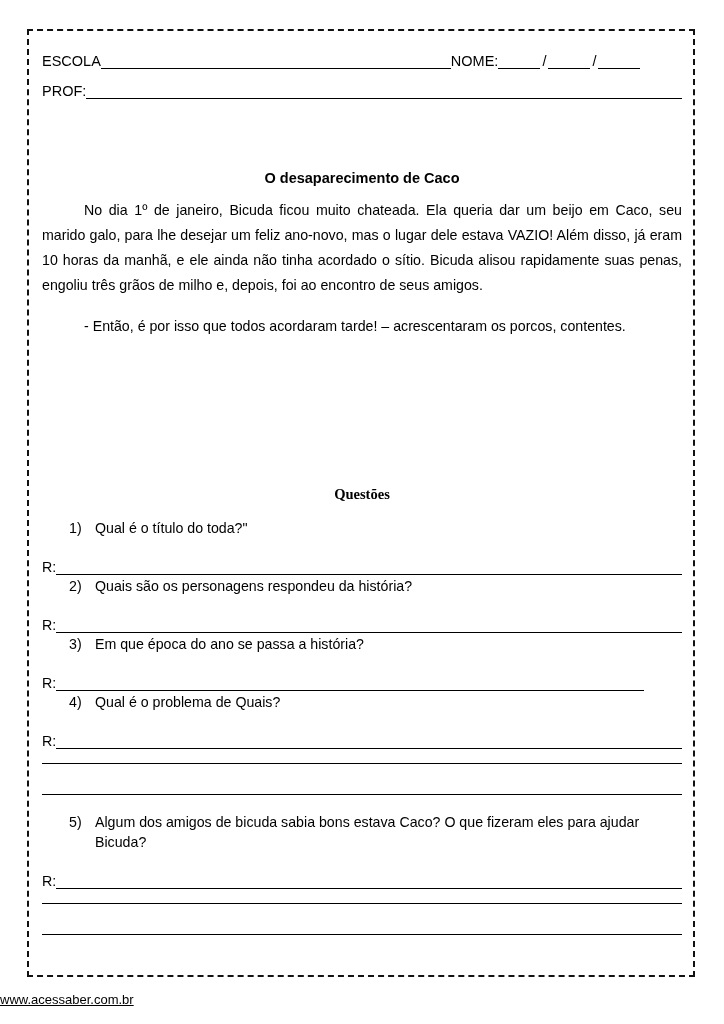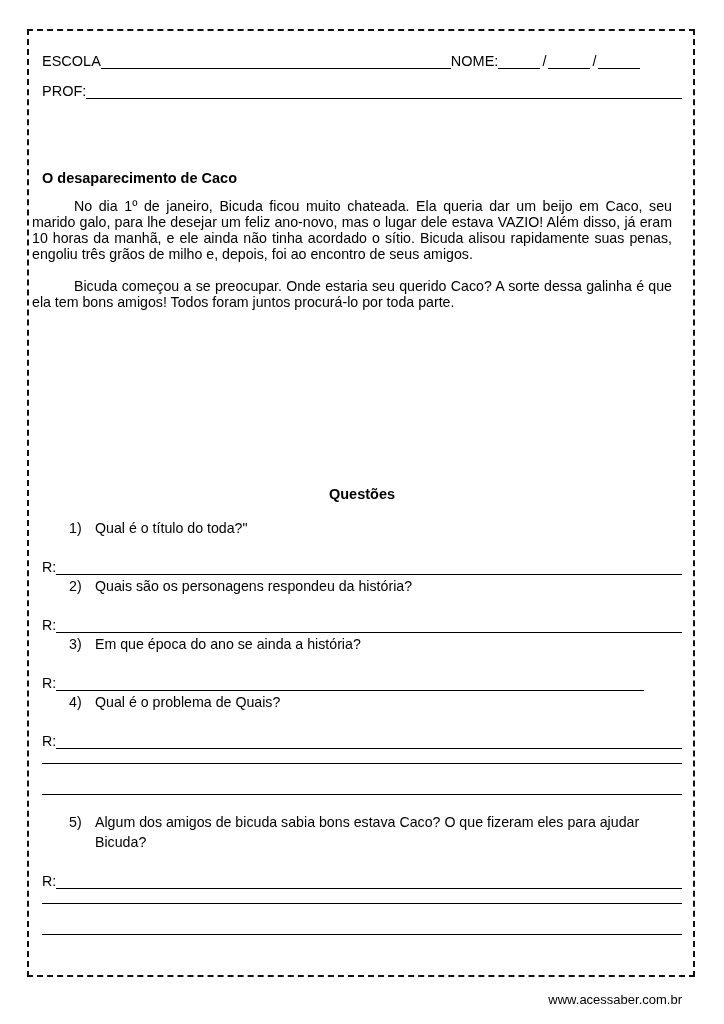--- a/index.html
+++ b/index.html
@@ -76,47 +76,48 @@
     margin-bottom: 1px;
     flex: 1 1 auto;
   }
 
   
   #story-title {
     position: absolute;
     left: 42px;
     top: 170px;
     width: 640px;
-    text-align: left;
+    text-align: center;
     font-size: 14.5px;
     font-weight: bold;
   }
   #story-body {
     position: absolute;
-    left: 32px;
+    left: 42px;
     top: 198px;
     width: 640px;
     font-size: 14.2px;
-    line-height: 16px;
+    line-height: 25px;
     text-align: justify;
   }
   #story-body p {
     margin: 0 0 16px 0;
     text-indent: 42px;
   }
 
   
   #questions-heading {
     position: absolute;
     left: 42px;
     top: 486px;
     width: 640px;
     text-align: center;
     font-size: 14.5px;
     font-weight: bold;
+    font-family: Liberation Serif, serif;
   }
   #questions-list {
     position: absolute;
     left: 42px;
     top: 518px;
     width: 640px;
     font-size: 14.2px;
     line-height: 20px;
   }
   .q-item {
@@ -159,22 +160,22 @@
     margin-bottom: 17px;
     width: 100%;
   }
 
   
   #footer-credit {
     position: absolute;
     left: 0;
     top: 992px;
     width: 682px;
-    text-align: right;
     font-size: 13px;
+    text-decoration: underline;
   }
 </style>
 </head>
 <body>
 
 <div id="sheet-frame"></div>
 
 <div id="id-block">
 
   <div class="id-row">
@@ -193,21 +194,21 @@
     <span class="id-label">PROF:</span>
     <span class="nome-rule"></span>
   </div>
 
 </div>
 
 <div id="story-title">O desaparecimento de Caco</div>
 
 <div id="story-body">
     <p>No dia 1º de janeiro, Bicuda ficou muito chateada. Ela queria dar um beijo em Caco, seu marido galo, para lhe desejar um feliz ano-novo, mas o lugar dele estava VAZIO! Além disso, já eram 10 horas da manhã, e ele ainda não tinha acordado o sítio. Bicuda alisou rapidamente suas penas, engoliu três grãos de milho e, depois, foi ao encontro de seus amigos.</p>
-    <p>Bicuda começou a se preocupar. Onde estaria seu querido Caco? A sorte dessa galinha é que ela tem bons amigos! Todos foram juntos procurá-lo por toda parte.</p>
+    <p>- Então, é por isso que todos acordaram tarde! – acrescentaram os porcos, contentes.</p>
   </div>
 
 <div id="questions-heading">Questões</div>
 
 <div id="questions-list">
     <div class="q-item">
       <span class="q-num">1)</span>
       <span class="q-text">Qual é o título do toda?"</span>
     </div>
     <div class="answer-row">
@@ -217,21 +218,21 @@
     <div class="q-item">
       <span class="q-num">2)</span>
       <span class="q-text">Quais são os personagens respondeu da história?</span>
     </div>
     <div class="answer-row">
       <span class="answer-label">R:</span>
       <span class="answer-rule"></span>
     </div>
     <div class="q-item">
       <span class="q-num">3)</span>
-      <span class="q-text">Em que época do ano se ainda a história?</span>
+      <span class="q-text">Em que época do ano se passa a história?</span>
     </div>
     <div class="answer-row">
       <span class="answer-label">R:</span>
       <span class="answer-rule short"></span>
     </div>
     <div class="q-item">
       <span class="q-num">4)</span>
       <span class="q-text">Qual é o problema de Quais?</span>
     </div>
     <div class="answer-row">

